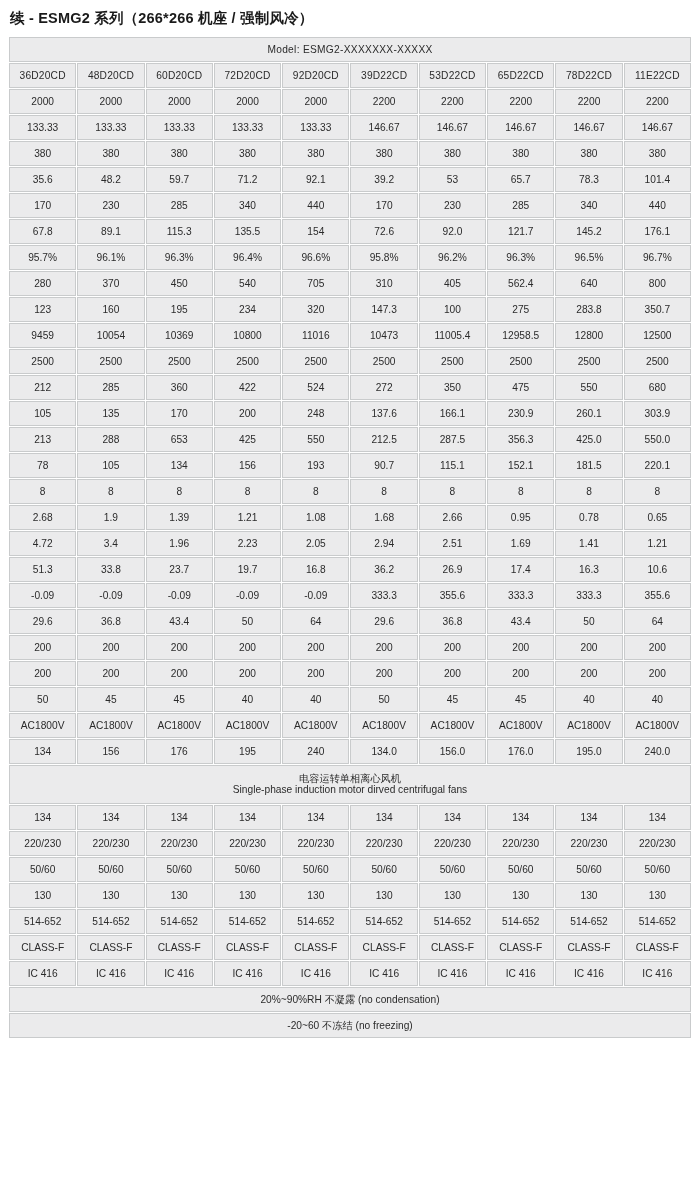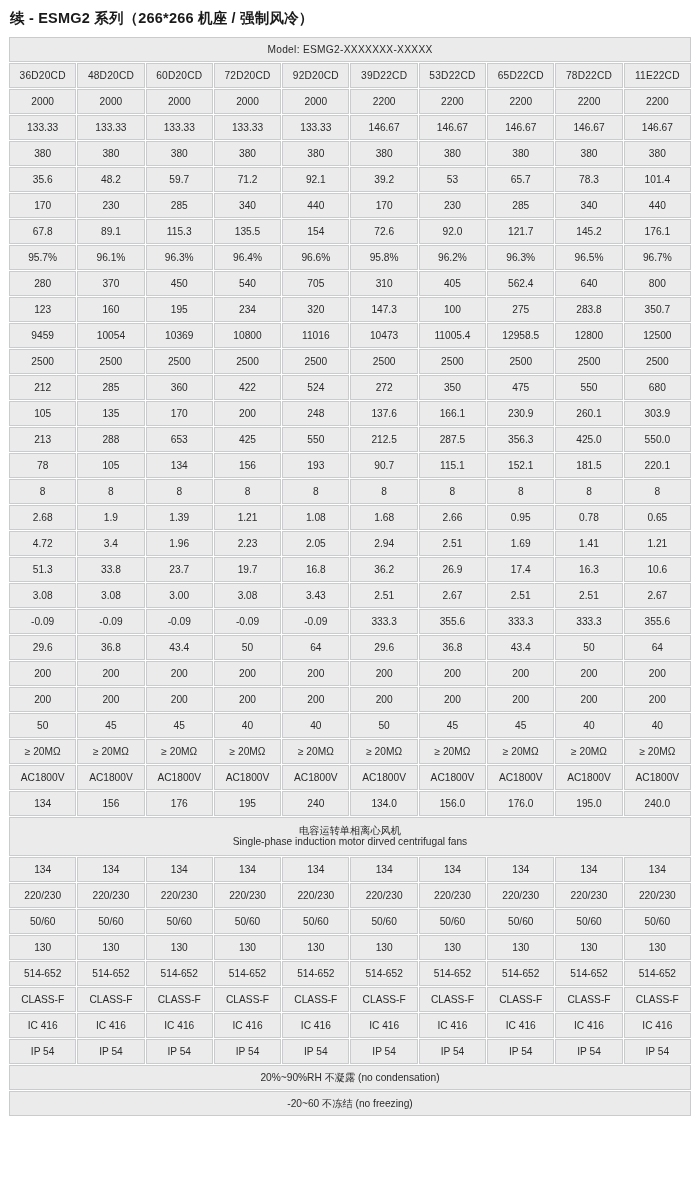--- a/index.html
+++ b/index.html
@@ -349,32 +349,20 @@
           <td>23.7</td>
           <td>19.7</td>
           <td>16.8</td>
           <td>36.2</td>
           <td>26.9</td>
           <td>17.4</td>
           <td>16.3</td>
           <td>10.6</td>
         </tr>
         <tr>
-          <td>3.08</td>
-          <td>3.08</td>
-          <td>3.00</td>
-          <td>3.08</td>
-          <td>3.43</td>
-          <td>2.51</td>
-          <td>2.67</td>
-          <td>2.51</td>
-          <td>2.51</td>
-          <td>2.67</td>
-        </tr>
-        <tr>
           <td>-0.09</td>
           <td>-0.09</td>
           <td>-0.09</td>
           <td>-0.09</td>
           <td>-0.09</td>
           <td>333.3</td>
           <td>355.6</td>
           <td>333.3</td>
           <td>333.3</td>
           <td>355.6</td>
@@ -421,32 +409,20 @@
           <td>45</td>
           <td>40</td>
           <td>40</td>
           <td>50</td>
           <td>45</td>
           <td>45</td>
           <td>40</td>
           <td>40</td>
         </tr>
         <tr>
-          <td>≥ 20MΩ</td>
-          <td>≥ 20MΩ</td>
-          <td>≥ 20MΩ</td>
-          <td>≥ 20MΩ</td>
-          <td>≥ 20MΩ</td>
-          <td>≥ 20MΩ</td>
-          <td>≥ 20MΩ</td>
-          <td>≥ 20MΩ</td>
-          <td>≥ 20MΩ</td>
-          <td>≥ 20MΩ</td>
-        </tr>
-        <tr>
           <td>AC1800V</td>
           <td>AC1800V</td>
           <td>AC1800V</td>
           <td>AC1800V</td>
           <td>AC1800V</td>
           <td>AC1800V</td>
           <td>AC1800V</td>
           <td>AC1800V</td>
           <td>AC1800V</td>
           <td>AC1800V</td>
@@ -547,32 +523,20 @@
           <td>IC 416</td>
           <td>IC 416</td>
           <td>IC 416</td>
           <td>IC 416</td>
           <td>IC 416</td>
           <td>IC 416</td>
           <td>IC 416</td>
           <td>IC 416</td>
         </tr>
         <tr>
-          <td>IP 54</td>
-          <td>IP 54</td>
-          <td>IP 54</td>
-          <td>IP 54</td>
-          <td>IP 54</td>
-          <td>IP 54</td>
-          <td>IP 54</td>
-          <td>IP 54</td>
-          <td>IP 54</td>
-          <td>IP 54</td>
-        </tr>
-        <tr>
           <td class="span-cell" colspan="10">20%~90%RH 不凝露 (no condensation)</td>
         </tr>
         <tr>
           <td class="span-cell" colspan="10">-20~60 不冻结 (no freezing)</td>
         </tr>
       </tbody>
   </table>
 
 </div>
 

